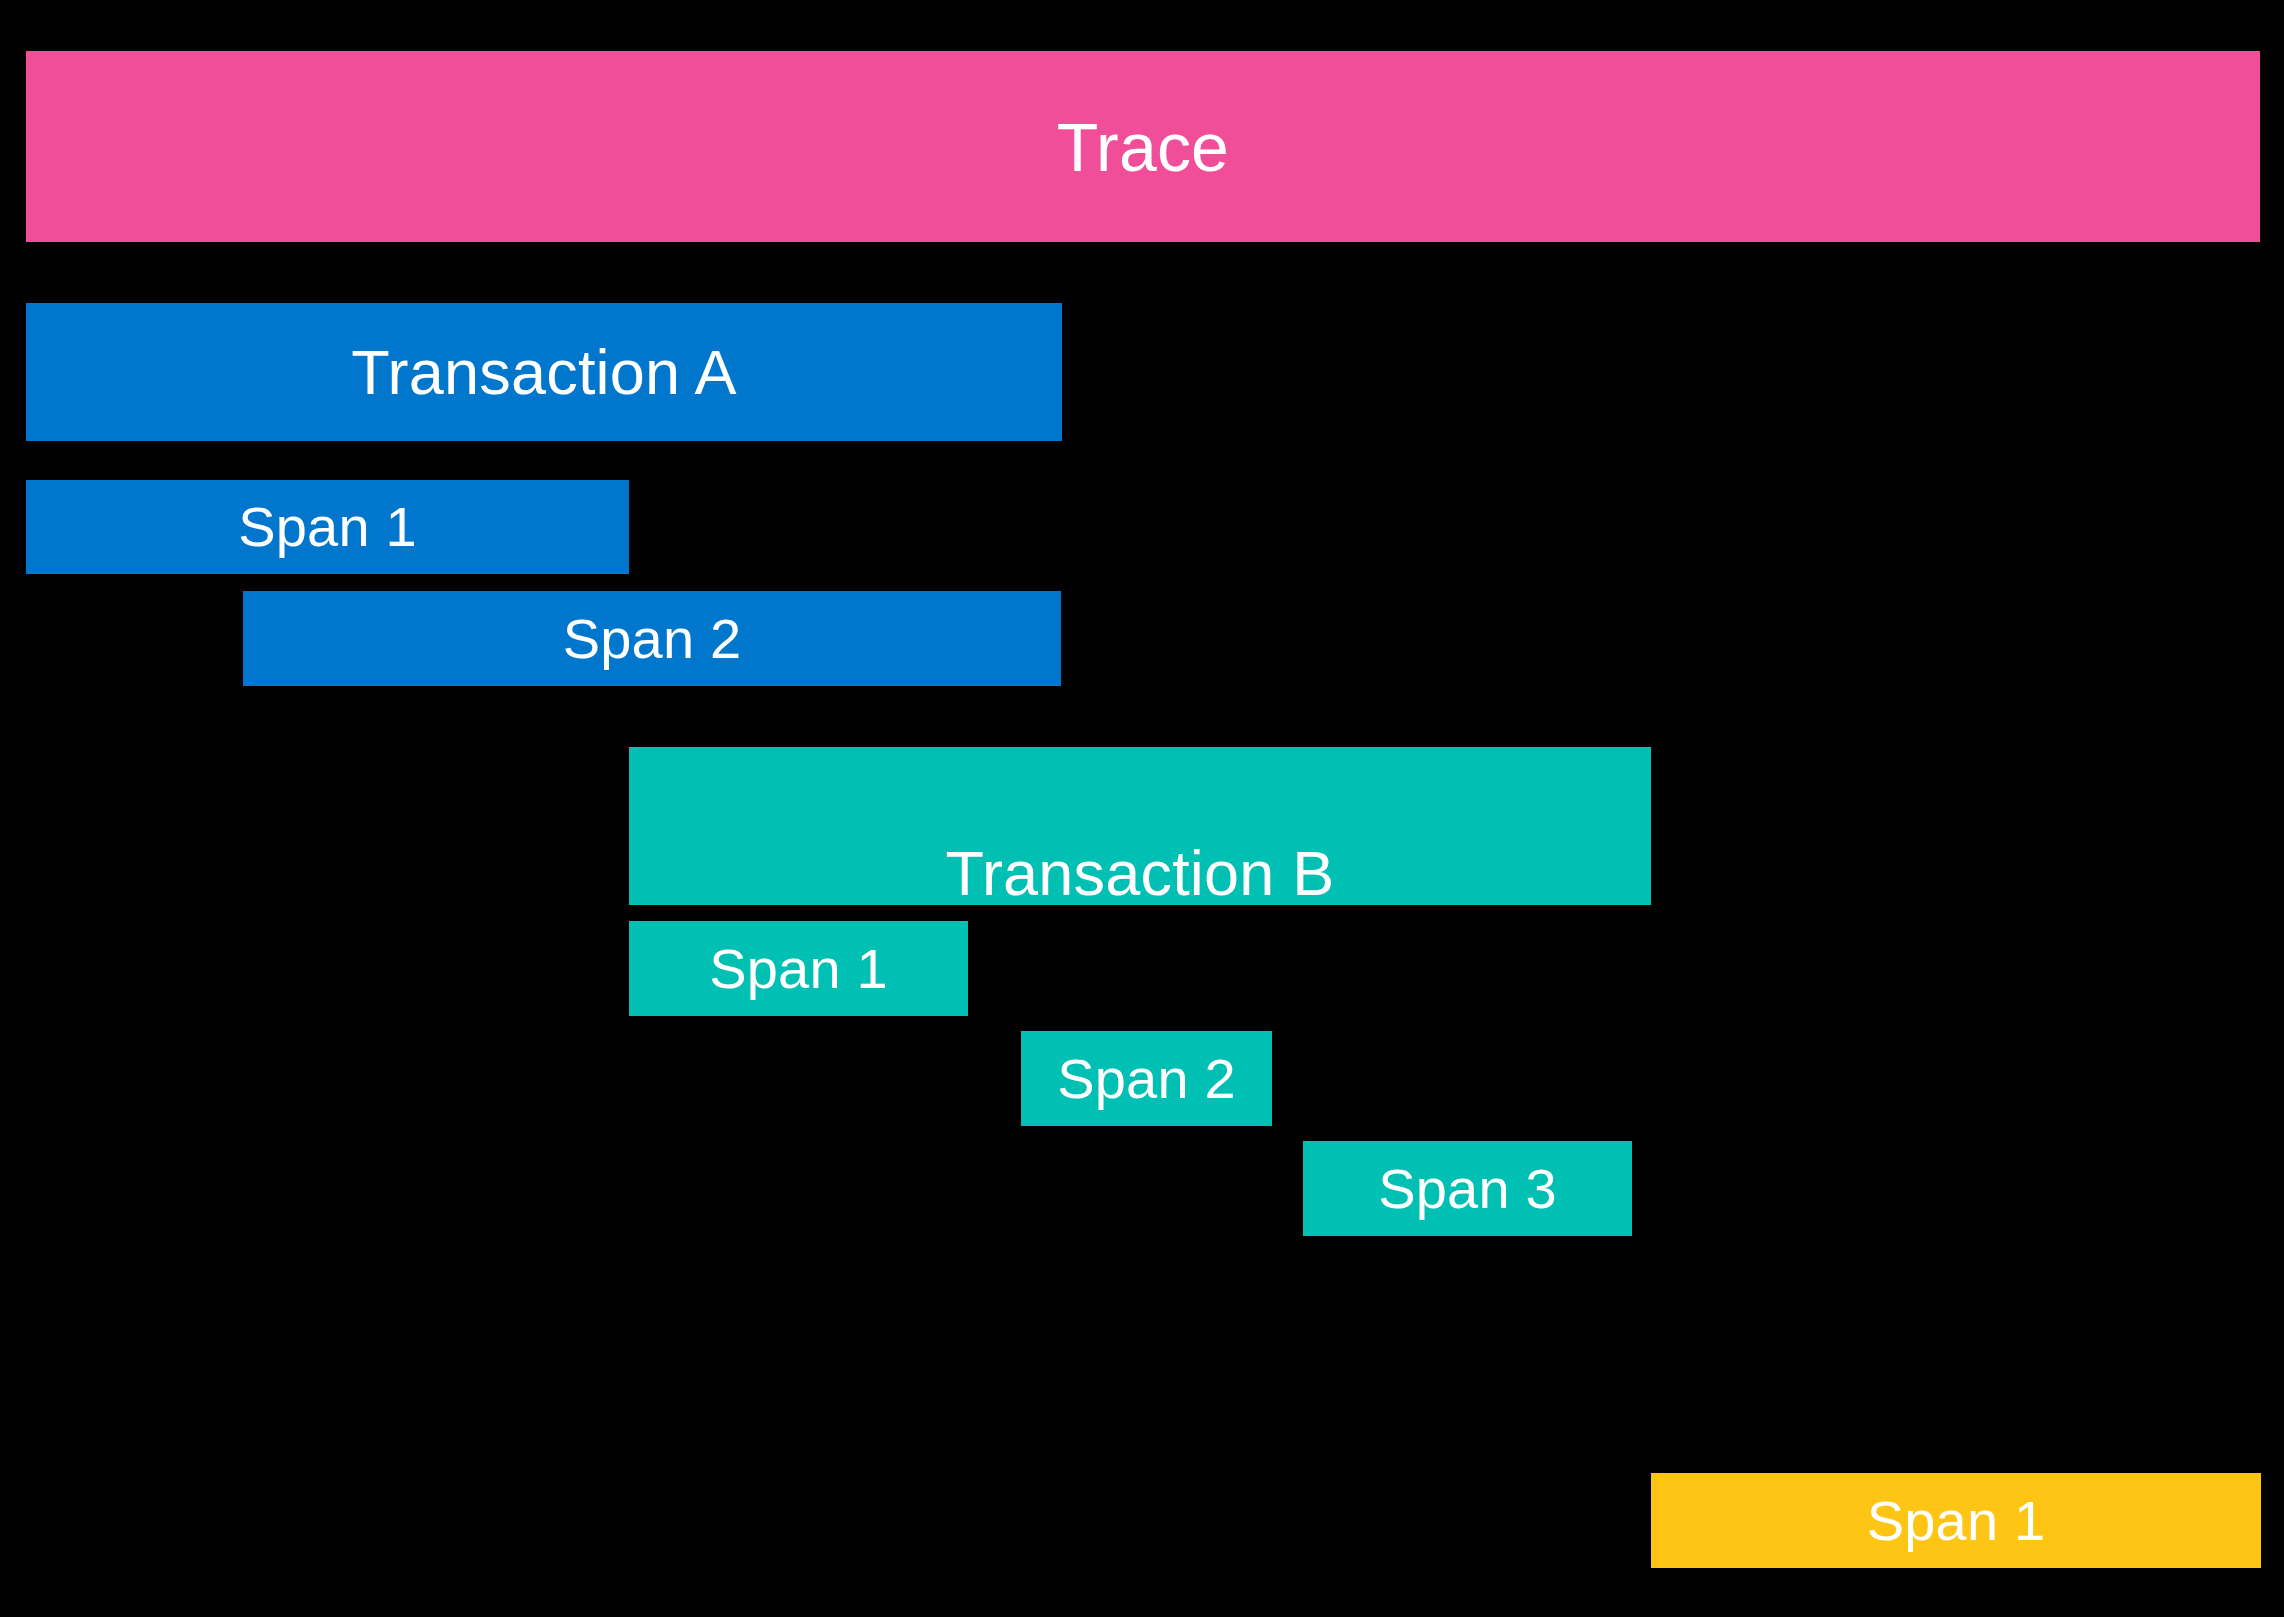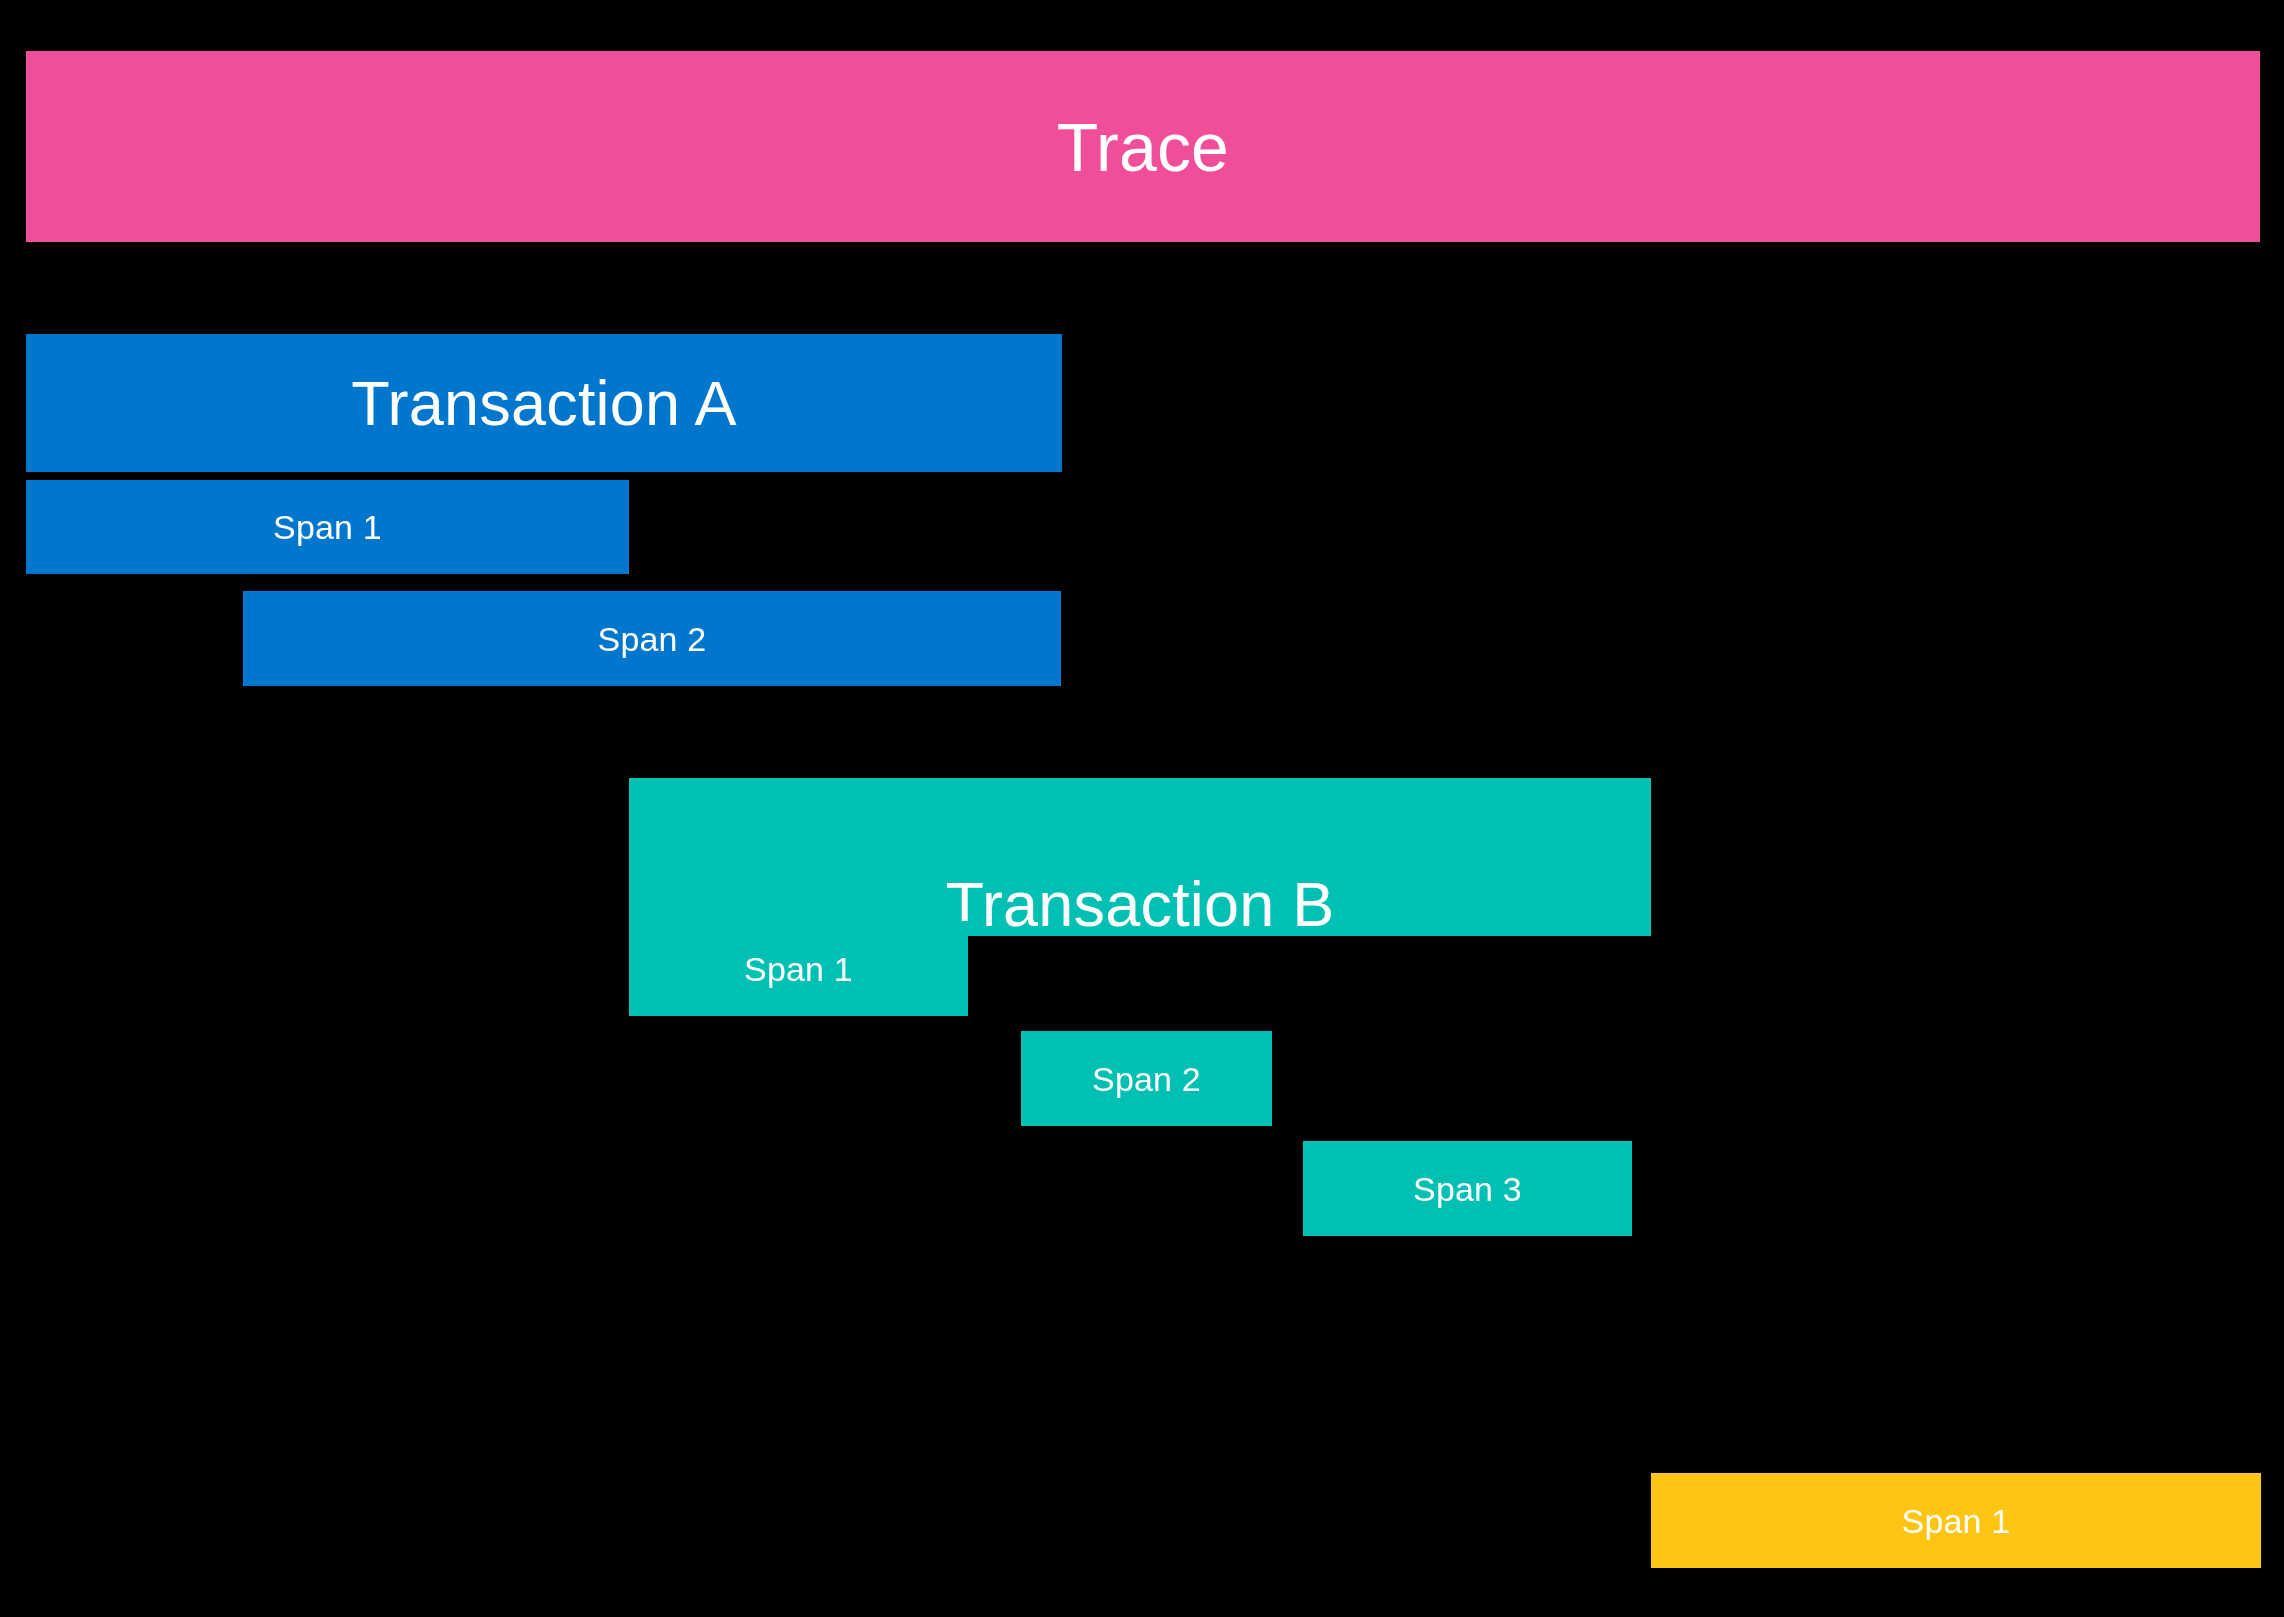--- a/index.html
+++ b/index.html
@@ -29,22 +29,22 @@
   }
   .bar > .bar-label {
     display: block;
     text-align: center;
     color: #ffffff;
     font-weight: 400;
     letter-spacing: 0.2px;
   }
   
   .tier-trace       { font-size: 68px; }
-  .tier-transaction { font-size: 63px; margin-top: 31px; }
-  .tier-span        { font-size: 34px; }
+  .tier-transaction { font-size: 63px; }
+  .tier-span        { font-size: 56px; }
 </style>
 </head>
 <body>
 
 <div id="canvas" style="background: rgb(0, 0, 0);">
     <div class="bar tier-trace" style="left: 26px; top: 51px; width: 2234px; height: 191px; background: rgb(240, 78, 152);">
       <span class="bar-label">Trace</span>
     </div>
     <div class="bar tier-transaction" style="left: 26px; top: 303px; width: 1036px; height: 138px; background: rgb(0, 119, 204);">
       <span class="bar-label">Transaction A</span>

